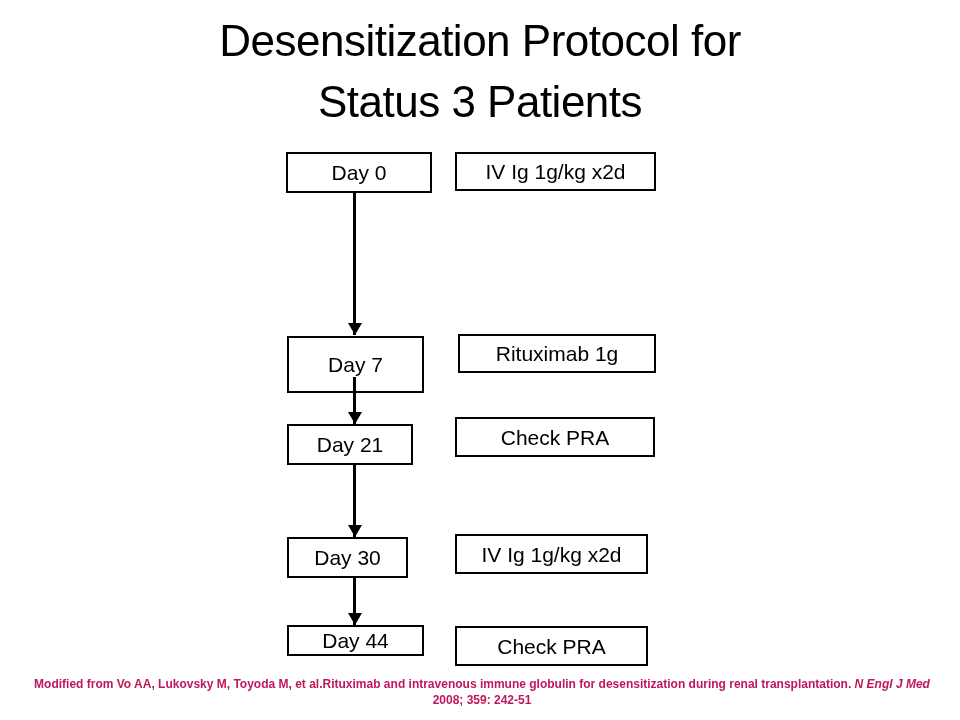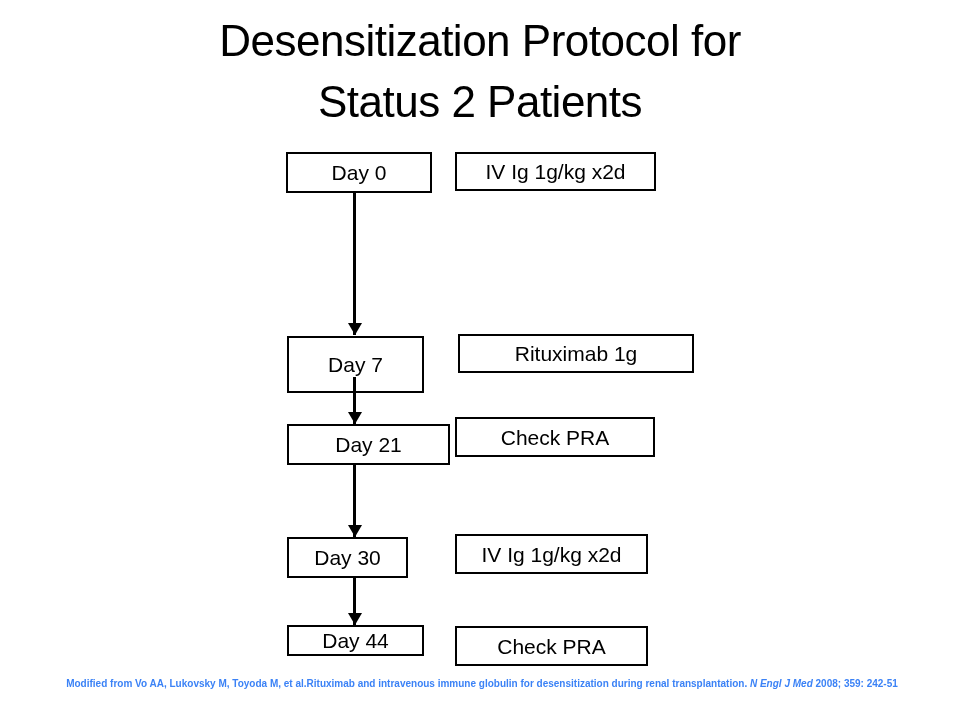--- a/index.html
+++ b/index.html
@@ -30,26 +30,26 @@
     display: flex;
     align-items: center;
     justify-content: center;
     font-size: 21px;
     line-height: 1;
     white-space: nowrap;
   }
   
   .day-0  { left: 286px; top: 152px; width: 146px; height: 41px; }
   .day-7  { left: 287px; top: 336px; width: 137px; height: 57px; }
-  .day-21 { left: 287px; top: 424px; width: 163px; height: 41px; }
+  .day-21 { left: 287px; top: 424px; width: 126px; height: 41px; }
   .day-30 { left: 287px; top: 537px; width: 121px; height: 41px; }
   .day-44 { left: 287px; top: 625px; width: 137px; height: 31px; }
   
   .act-0 { left: 455px; top: 152px; width: 201px; height: 39px; }
-  .act-1 { left: 458px; top: 334px; width: 236px; height: 39px; }
+  .act-1 { left: 458px; top: 334px; width: 198px; height: 39px; }
   .act-2 { left: 455px; top: 417px; width: 200px; height: 40px; }
   .act-3 { left: 455px; top: 534px; width: 193px; height: 40px; }
   .act-4 { left: 455px; top: 626px; width: 193px; height: 40px; }
   
   .arrow {
     position: absolute;
     left: 353px;
     width: 3px;
     background: #000;
   }
@@ -65,35 +65,35 @@
     border-top: 12px solid #000;
   }
   .arrow-1 { top: 193px; height: 142px; }
   .arrow-2 { top: 377px; height: 47px; }
   .arrow-3 { top: 465px; height: 72px; }
   .arrow-4 { top: 578px; height: 47px; }
   .footnote {
     position: absolute;
     top: 676px; left: 24px; right: 20px;
     text-align: center;
-    font-size: 10px;
+    font-size: 12px;
     line-height: 16px;
     font-weight: 700;
-    color: #3b82f6;
+    color: #be185d;
   }
   .footnote .journal { font-style: italic; }
 </style>
 </head>
 <body>
 
 <div class="stage">
 
   <div class="title">
     <div>Desensitization Protocol for</div>
-    <div>Status 2 Patients</div>
+    <div>Status 3 Patients</div>
   </div>
 
   <div class="box day-0">
       <span>Day 0</span>
     </div>
   <div class="box day-7">
       <span>Day 7</span>
     </div>
   <div class="box day-21">
       <span>Day 21</span>

